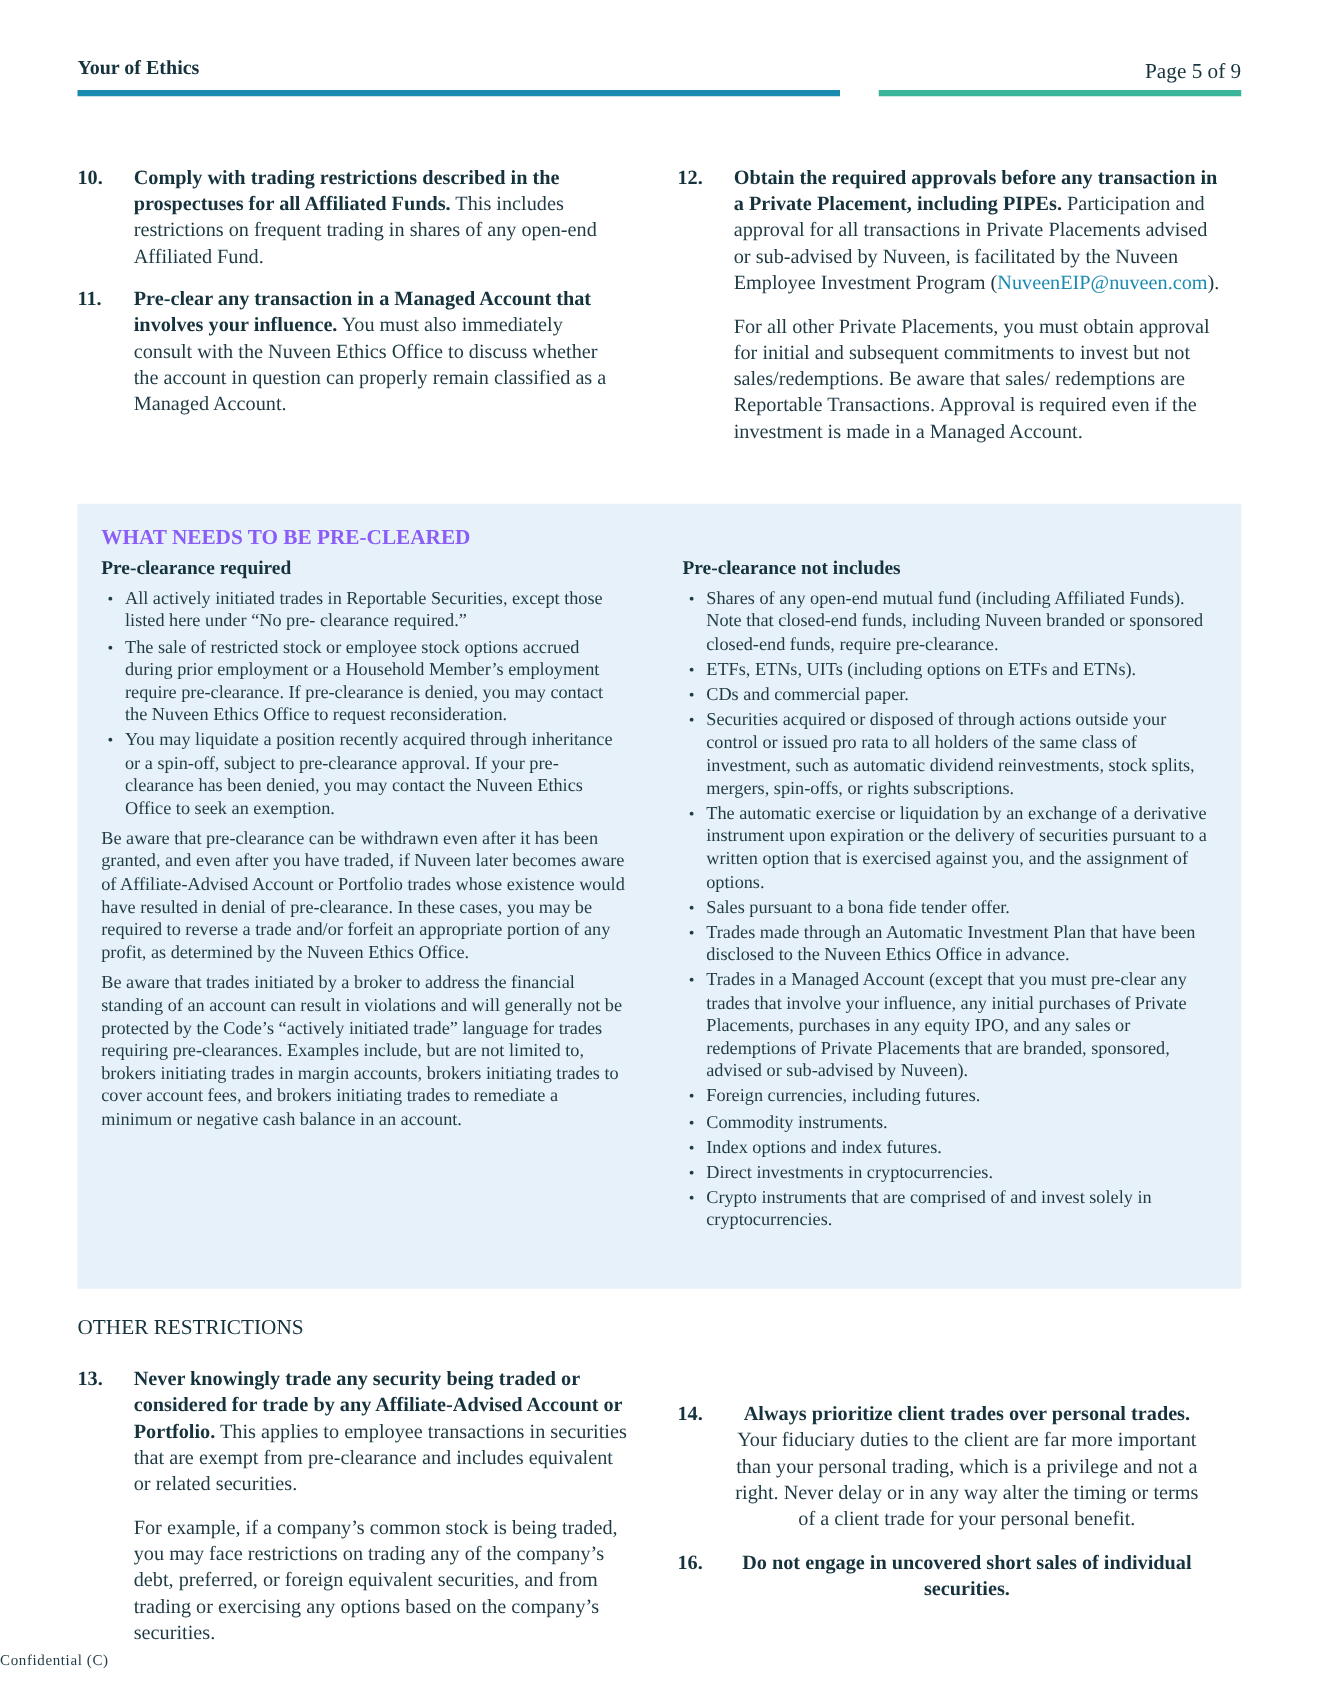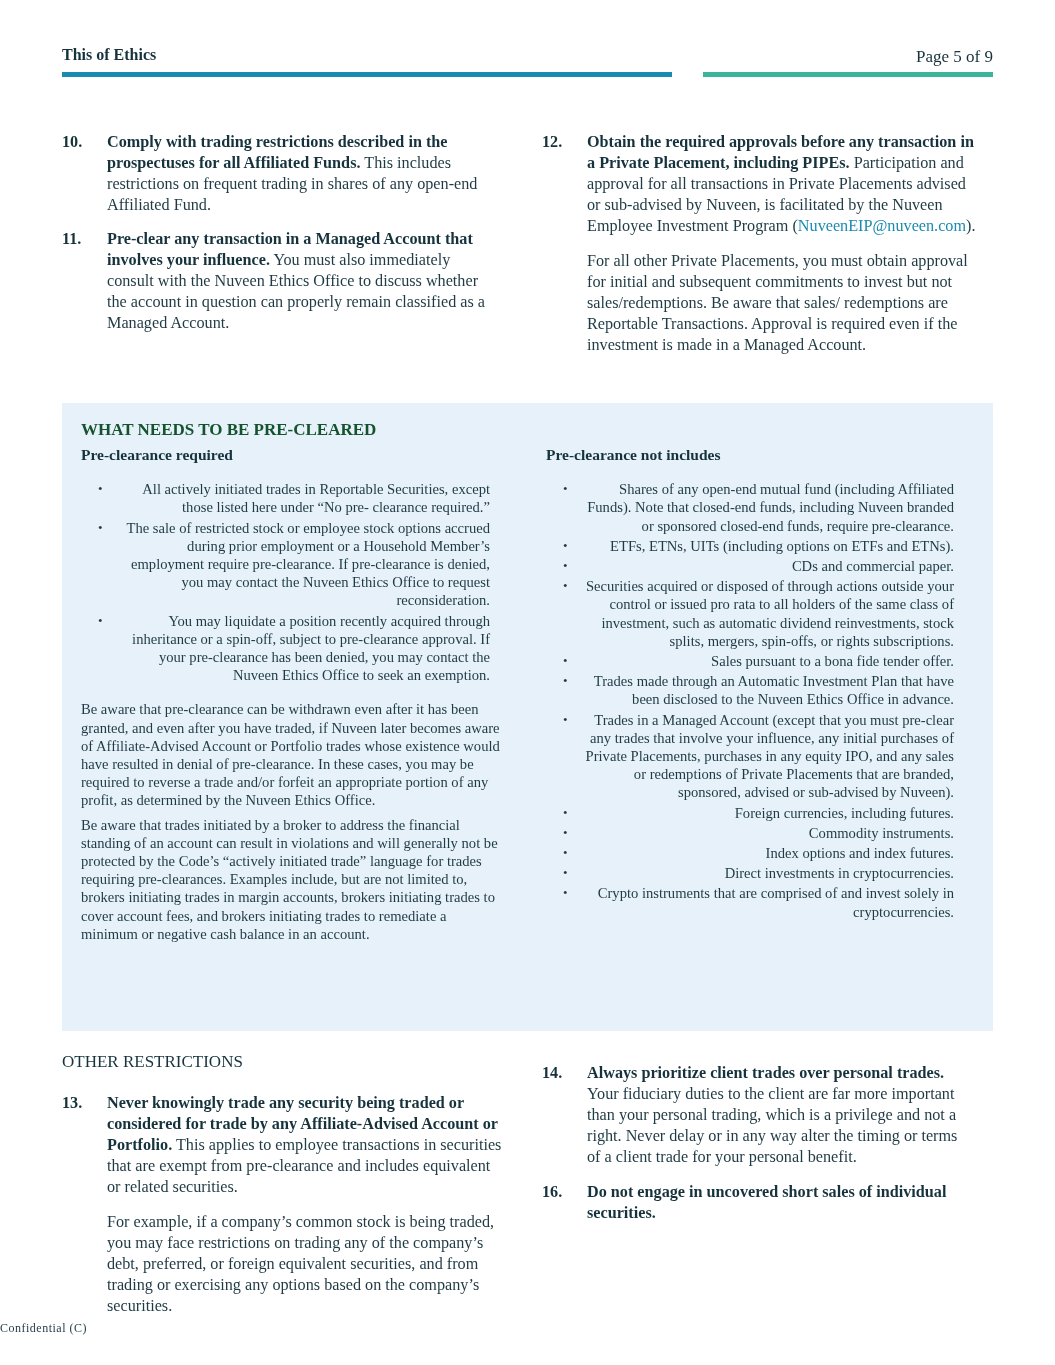--- a/index.html
+++ b/index.html
@@ -33,45 +33,45 @@
     .item p { margin: 12px; }
     .item p + p { margin-top: 14px; }
     .link { color: #1a8bb0; }
 
     .box {
       position: absolute; left: 62px; top: 403px; width: 931px; height: 628px;
       background: #e6f1f9;
     }
     .box-title {
       position: absolute; left: 19px; top: 17px;
-      font-size: 17px; font-weight: bold; color: #14532d;
+      font-size: 17px; font-weight: bold; color: #8b5cf6;
     }
     .box-sub {
       font-size: 15.5px; font-weight: bold; color: #16333d; margin-bottom: 6px;
     }
     .box-col { position: absolute; font-size: 14.6px; line-height: 18.2px; color: #1f3a44; }
-    .box-col ul { list-style: none; margin: 16px; padding: 0; text-align: right; }
+    .box-col ul { list-style: none; margin: 4px; padding: 0; }
     .box-col li { position: relative; padding-left: 15px; margin-bottom: 2px; }
     .box-col li::before {
       content: "•"; position: absolute; left: 1px; top: 0; font-size: 13px;
     }
     .box-col p { margin: 6px 0 0 0; }
     .section-title {
       position: absolute; left: 62px; top: 1052px;
       font-size: 17px; font-weight: normal; color: #16333d;
     }
     .footer {
       position: absolute; left: 0; width: 884px; top: 1321px; text-align: left;
       font-size: 12px; color: #1f3a44; letter-spacing: 0.5px;
     }
   </style>
 </head>
 <body>
 
-<div class="header-title">This of Ethics</div>
+<div class="header-title">Your of Ethics</div>
 <div class="header-page">Page 5 of 9</div>
 <div class="bar-blue"></div>
 <div class="bar-green"></div>
 
 <div class="col" style="left:62px; top:120px; width:450px;">
   <div class="item">
     <span class="num">10.</span>
     <p><span class="lead">Comply with trading restrictions described in the prospectuses for all Affiliated Funds.</span><span> This includes restrictions on frequent trading in shares of any open-end Affiliated Fund.</span></p>
   </div>
   <div class="item" style="margin-top:13px;">
@@ -102,20 +102,21 @@
     <p>Be aware that trades initiated by a broker to address the financial standing of an account can result in violations and will generally not be protected by the Code’s “actively initiated trade” language for trades requiring pre-clearances. Examples include, but are not limited to, brokers initiating trades in margin accounts, brokers initiating trades to cover account fees, and brokers initiating trades to remediate a minimum or negative cash balance in an account.</p>
   </div>
 
   <div class="box-col" style="left:484px; top:43px; width:424px;">
     <div class="box-sub">Pre-clearance not includes</div>
     <ul>
       <li>Shares of any open-end mutual fund (including Affiliated Funds). Note that closed-end funds, including Nuveen branded or sponsored closed-end funds, require pre-clearance.</li>
       <li>ETFs, ETNs, UITs (including options on ETFs and ETNs).</li>
       <li>CDs and commercial paper.</li>
       <li>Securities acquired or disposed of through actions outside your control or issued pro rata to all holders of the same class of investment, such as automatic dividend reinvestments, stock splits, mergers, spin-offs, or rights subscriptions.</li>
+      <li>The automatic exercise or liquidation by an exchange of a derivative instrument upon expiration or the delivery of securities pursuant to a written option that is exercised against you, and the assignment of options.</li>
       <li>Sales pursuant to a bona fide tender offer.</li>
       <li>Trades made through an Automatic Investment Plan that have been disclosed to the Nuveen Ethics Office in advance.</li>
       <li>Trades in a Managed Account (except that you must pre-clear any trades that involve your influence, any initial purchases of Private Placements, purchases in any equity IPO, and any sales or redemptions of Private Placements that are branded, sponsored, advised or sub-advised by Nuveen).</li>
       <li>Foreign currencies, including futures.</li>
       <li>Commodity instruments.</li>
       <li>Index options and index futures.</li>
       <li>Direct investments in cryptocurrencies.</li>
       <li>Crypto instruments that are comprised of and invest solely in cryptocurrencies.</li>
     </ul>
   </div>
@@ -124,21 +125,21 @@
 <div class="section-title">OTHER RESTRICTIONS</div>
 
 <div class="col" style="left:62px; top:1081px; width:452px;">
   <div class="item">
     <span class="num">13.</span>
     <p><span class="lead">Never knowingly trade any security being traded or considered for trade by any Affiliate-Advised Account or Portfolio.</span><span> This applies to employee transactions in securities that are exempt from pre-clearance and includes equivalent or related securities.</span></p>
     <p>For example, if a company’s common stock is being traded, you may face restrictions on trading any of the company’s debt, preferred, or foreign equivalent securities, and from trading or exercising any options based on the company’s securities.</p>
   </div>
 </div>
 
-<div class="col" style="left:542px; top:1051px; width:430px;">
+<div class="col" style="left:542px; top:1109px; width:430px;text-align:center;">
   <div class="item">
     <span class="num">14.</span>
     <p><span class="lead">Always prioritize client trades over personal trades.</span><span> Your fiduciary duties to the client are far more important than your personal trading, which is a privilege and not a right. Never delay or in any way alter the timing or terms of a client trade for your personal benefit.</span></p>
   </div>
   <div class="item" style="margin-top:14px;">
     <span class="num">16.</span>
     <p><span class="lead">Do not engage in uncovered short sales of individual securities.</span></p>
   </div>
 </div>
 

